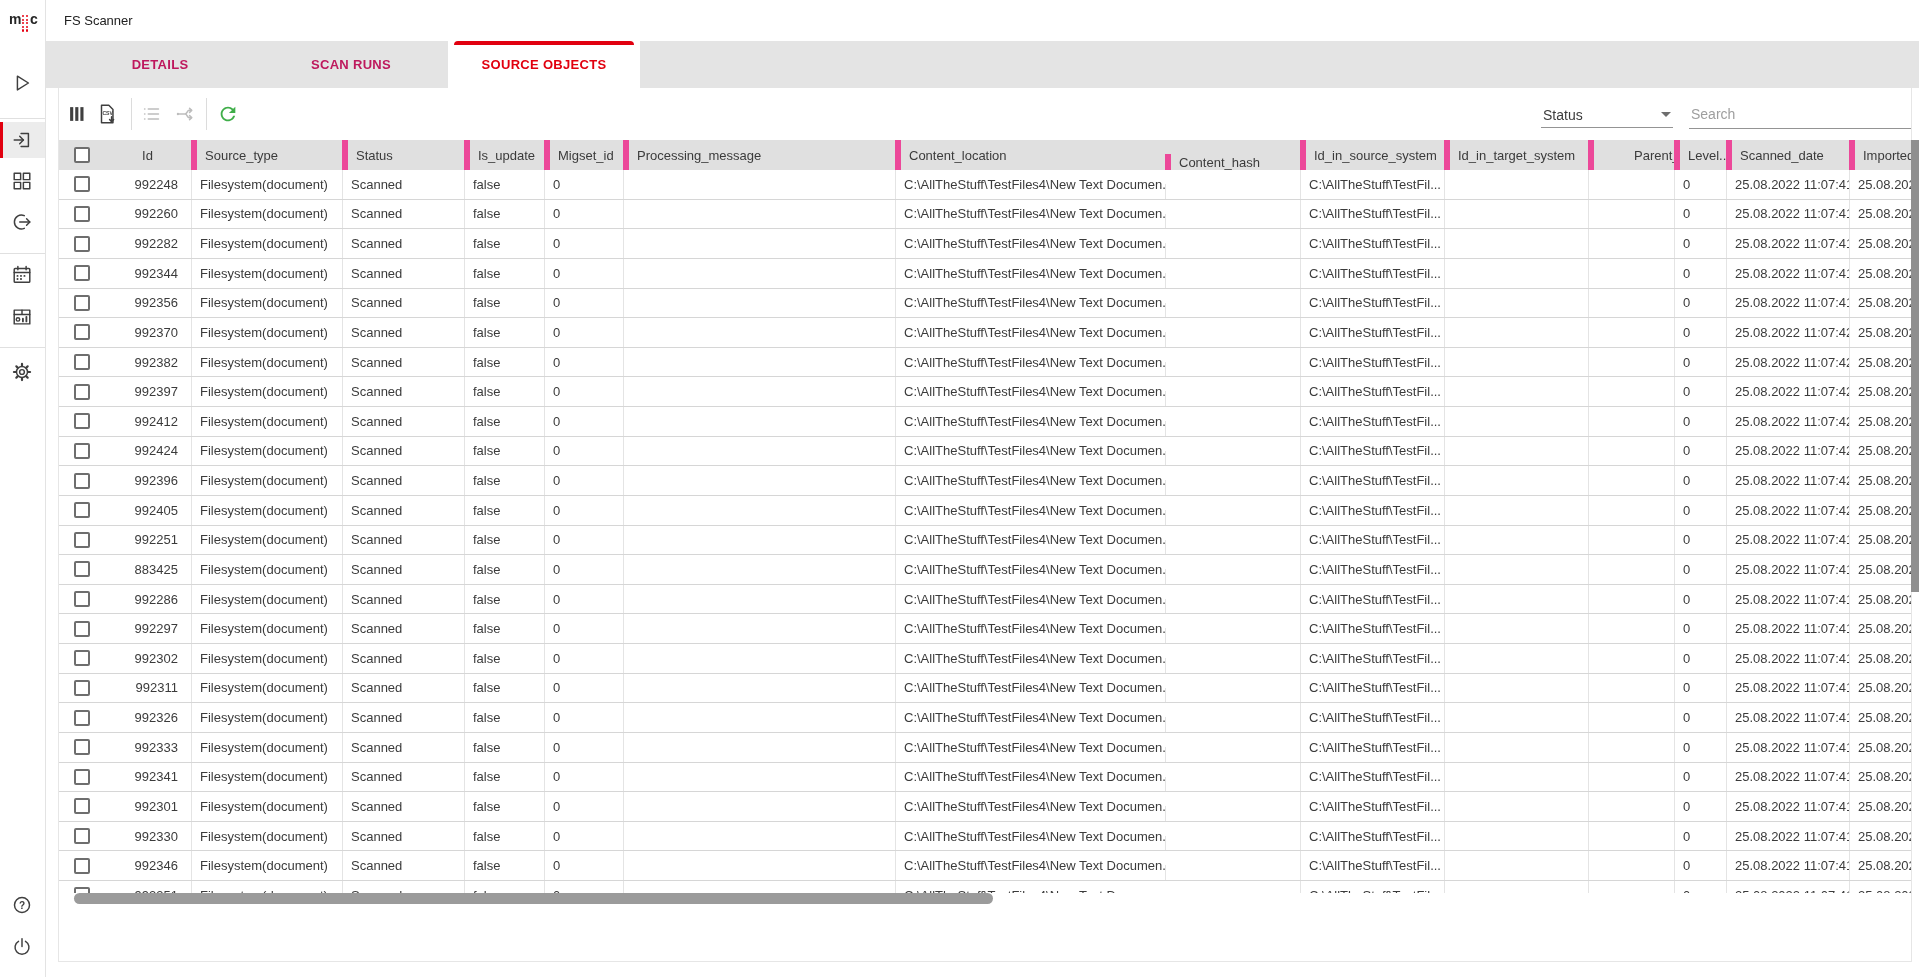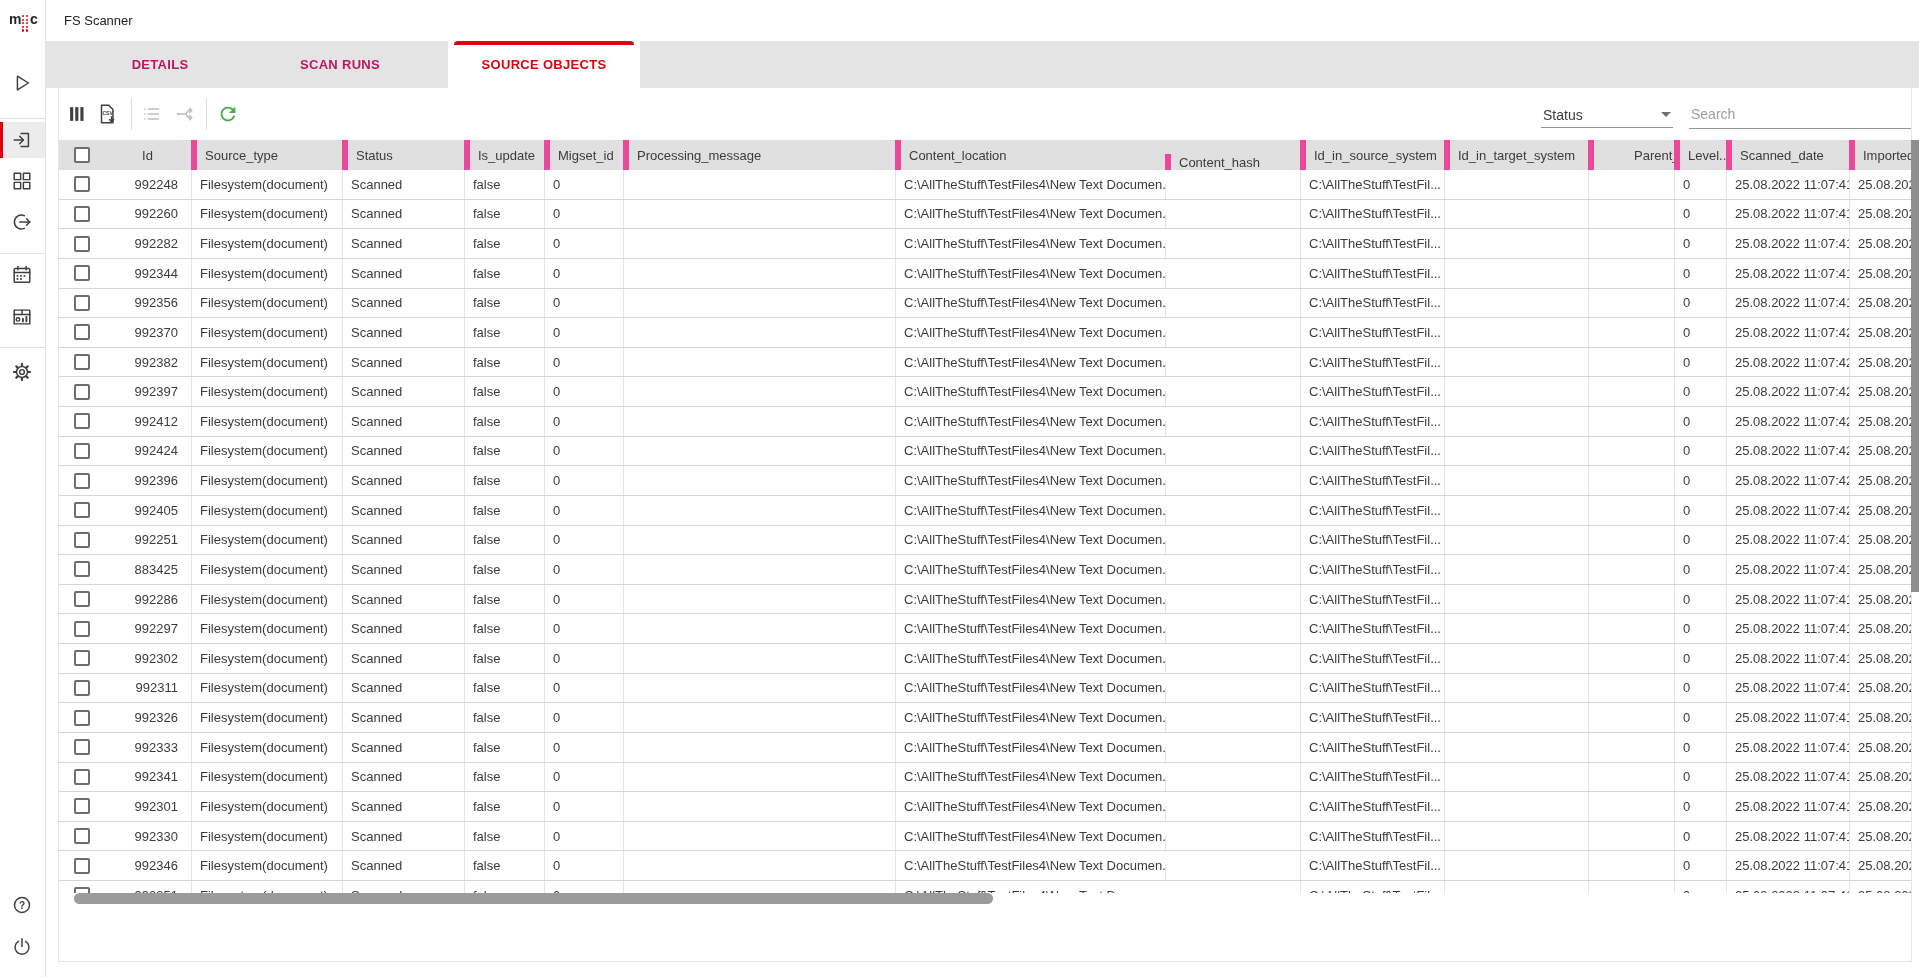--- a/index.html
+++ b/index.html
@@ -15,21 +15,21 @@
   .sic{position:absolute;left:11px;width:22px;height:22px;}
   .side-active{position:absolute;left:0;top:122px;width:45px;height:36px;background:#ececec;border-left:3px solid #e1000f;box-sizing:border-box;}
   svg.oline{fill:none;stroke:#3f3f3f;stroke-width:1.6;stroke-linecap:round;stroke-linejoin:round;}
   
   .topbar{position:fixed;left:45px;top:0;width:1874px;height:41px;background:#fff;}
   .app-title{position:absolute;left:19px;top:13px;font-size:13px;color:#212121;}
   
   .tabbar{position:fixed;left:45px;top:41px;width:1874px;height:47px;background:#e4e4e4;}
   .tab{position:absolute;top:0;height:47px;width:192px;display:flex;align-items:center;justify-content:center;
     font-size:13px;font-weight:bold;letter-spacing:.3px;color:#be185d;cursor:pointer;}
-  .tab.t0{left:19px}.tab.t1{left:199px}.tab.t2{left:403px}
+  .tab.t0{left:19px}.tab.t1{left:210px}.tab.t2{left:403px}
   .tab.active{background:#fff;color:#e1000f;}
   .tab.active::before{content:"";position:absolute;top:0;left:6px;right:6px;height:4px;background:#e1000f;border-radius:4px 4px 0 0;}
   .actions{position:absolute;right:10px;top:0;height:47px;display:flex;align-items:center;gap:26px;}
   .act{font-size:13px;font-weight:bold;letter-spacing:.3px;cursor:pointer;}
   .act-close{color:#30363a;}
   .act-saverun{color:#e1000f;}
   .act-save{background:#d2d2d2;color:#9f9f9f;padding:10px 17px;border-radius:3px;}
   
   .card{position:fixed;left:58px;top:88px;width:1854px;height:874px;background:#fff;
     border:1px solid #e6e6e6;border-top:none;box-sizing:border-box;overflow:hidden;}

